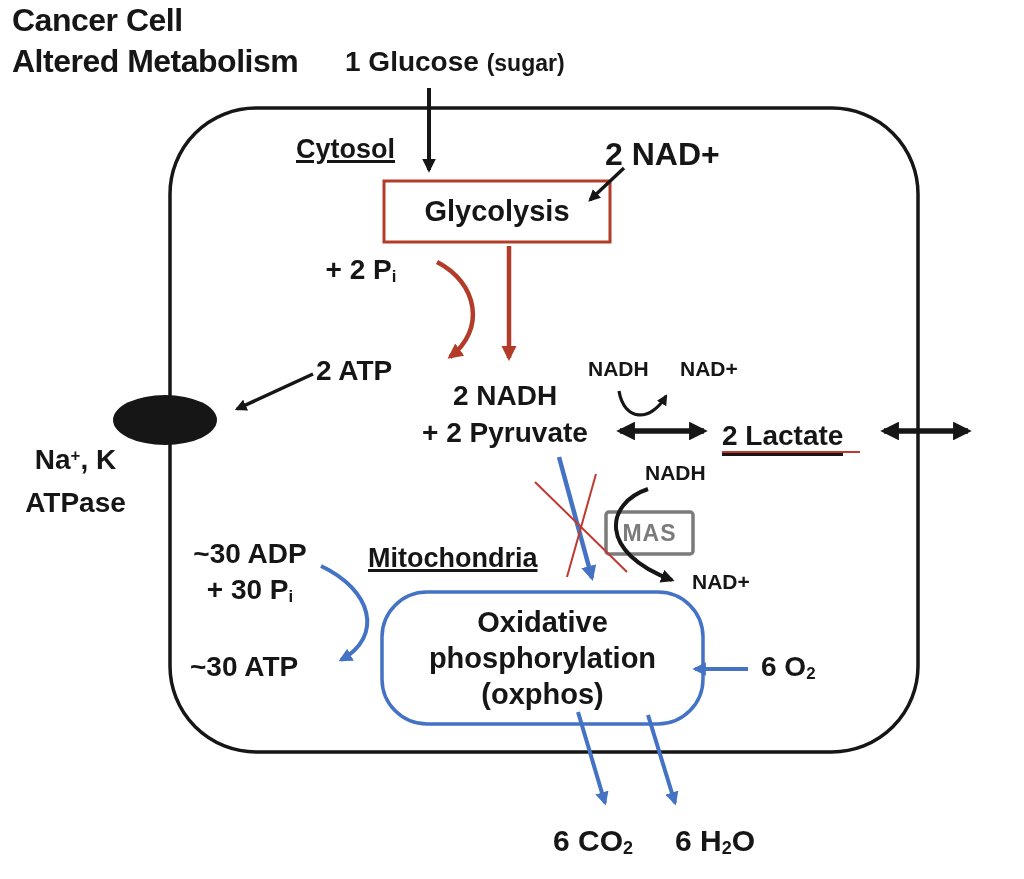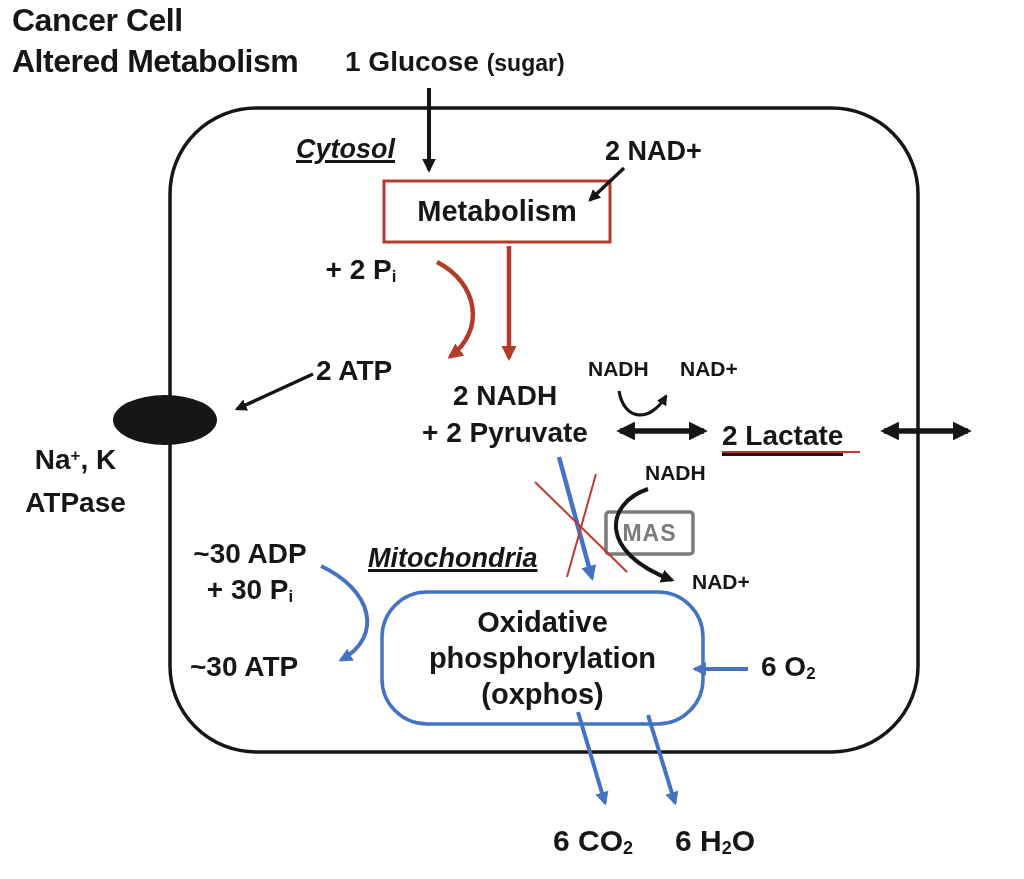--- a/index.html
+++ b/index.html
@@ -29,21 +29,21 @@
 
   .label{
     position:absolute;font-weight:bold;color:var(--ink);
     white-space:nowrap;font-size:28px;line-height:1.15;
   }
   .title{
     left:12px;top:8;width:342px;text-align:left;
     font-size:32px;line-height:41px;letter-spacing:-0.5px;
   }
   .col{text-align:center;line-height:36px;}
-  .italic-u{font-style:italic;text-decoration:underline;text-decoration-thickness:2.5px;font-size:27px;}
+  .italic-u{text-decoration:underline;text-decoration-thickness:2.5px;font-size:27px;}
   .small-lab{font-size:21px;}
   .paren{font-size:23px;}
   sub.s{font-size:0.6em;position:relative;top:0.18em;vertical-align:baseline;font-weight:bold;}
   sup.s{font-size:0.6em;position:relative;top:-0.45em;vertical-align:baseline;font-weight:bold;}
   .boxlab{
     display:flex;align-items:center;justify-content:center;
     text-align:center;
   }
   #glycolysis-label{left:384px;top:181px;width:226px;height:61px;font-size:29px;}
   #oxphos-label{left:382px;top:592px;width:321px;height:132px;flex-direction:column;font-size:29px;line-height:36px;justify-content:center;}
@@ -118,23 +118,23 @@
     <div>Altered Metabolism</div>
   </div>
 
   <div class="label" style="left:345px;top:46px;">
     <span>1 Glucose</span>
     <span class="paren">(sugar)</span>
   </div>
 
   <div class="label italic-u" style="left:296px;top:134px;">Cytosol</div>
 
-  <div class="label" style="left:605px;top:136px;font-size:27px;">2 NAD+</div>
+  <div class="label" style="left:605px;top:136px;font-size:32px;">2 NAD+</div>
 
-  <div class="label boxlab" id="glycolysis-label">Metabolism</div>
+  <div class="label boxlab" id="glycolysis-label">Glycolysis</div>
 
   <div class="label col" style="left:286px;top:252px;width:150px;">
     <div><span>+ 2 P</span><sub class="s">i</sub></div>
   </div>
 
   <div class="label" style="left:316px;top:355px;">2 ATP</div>
 
   <div class="label col" style="left:405px;top:377px;width:200px;line-height:37px;">
     <div>2 NADH</div>
     <div>+ 2 Pyruvate</div>

